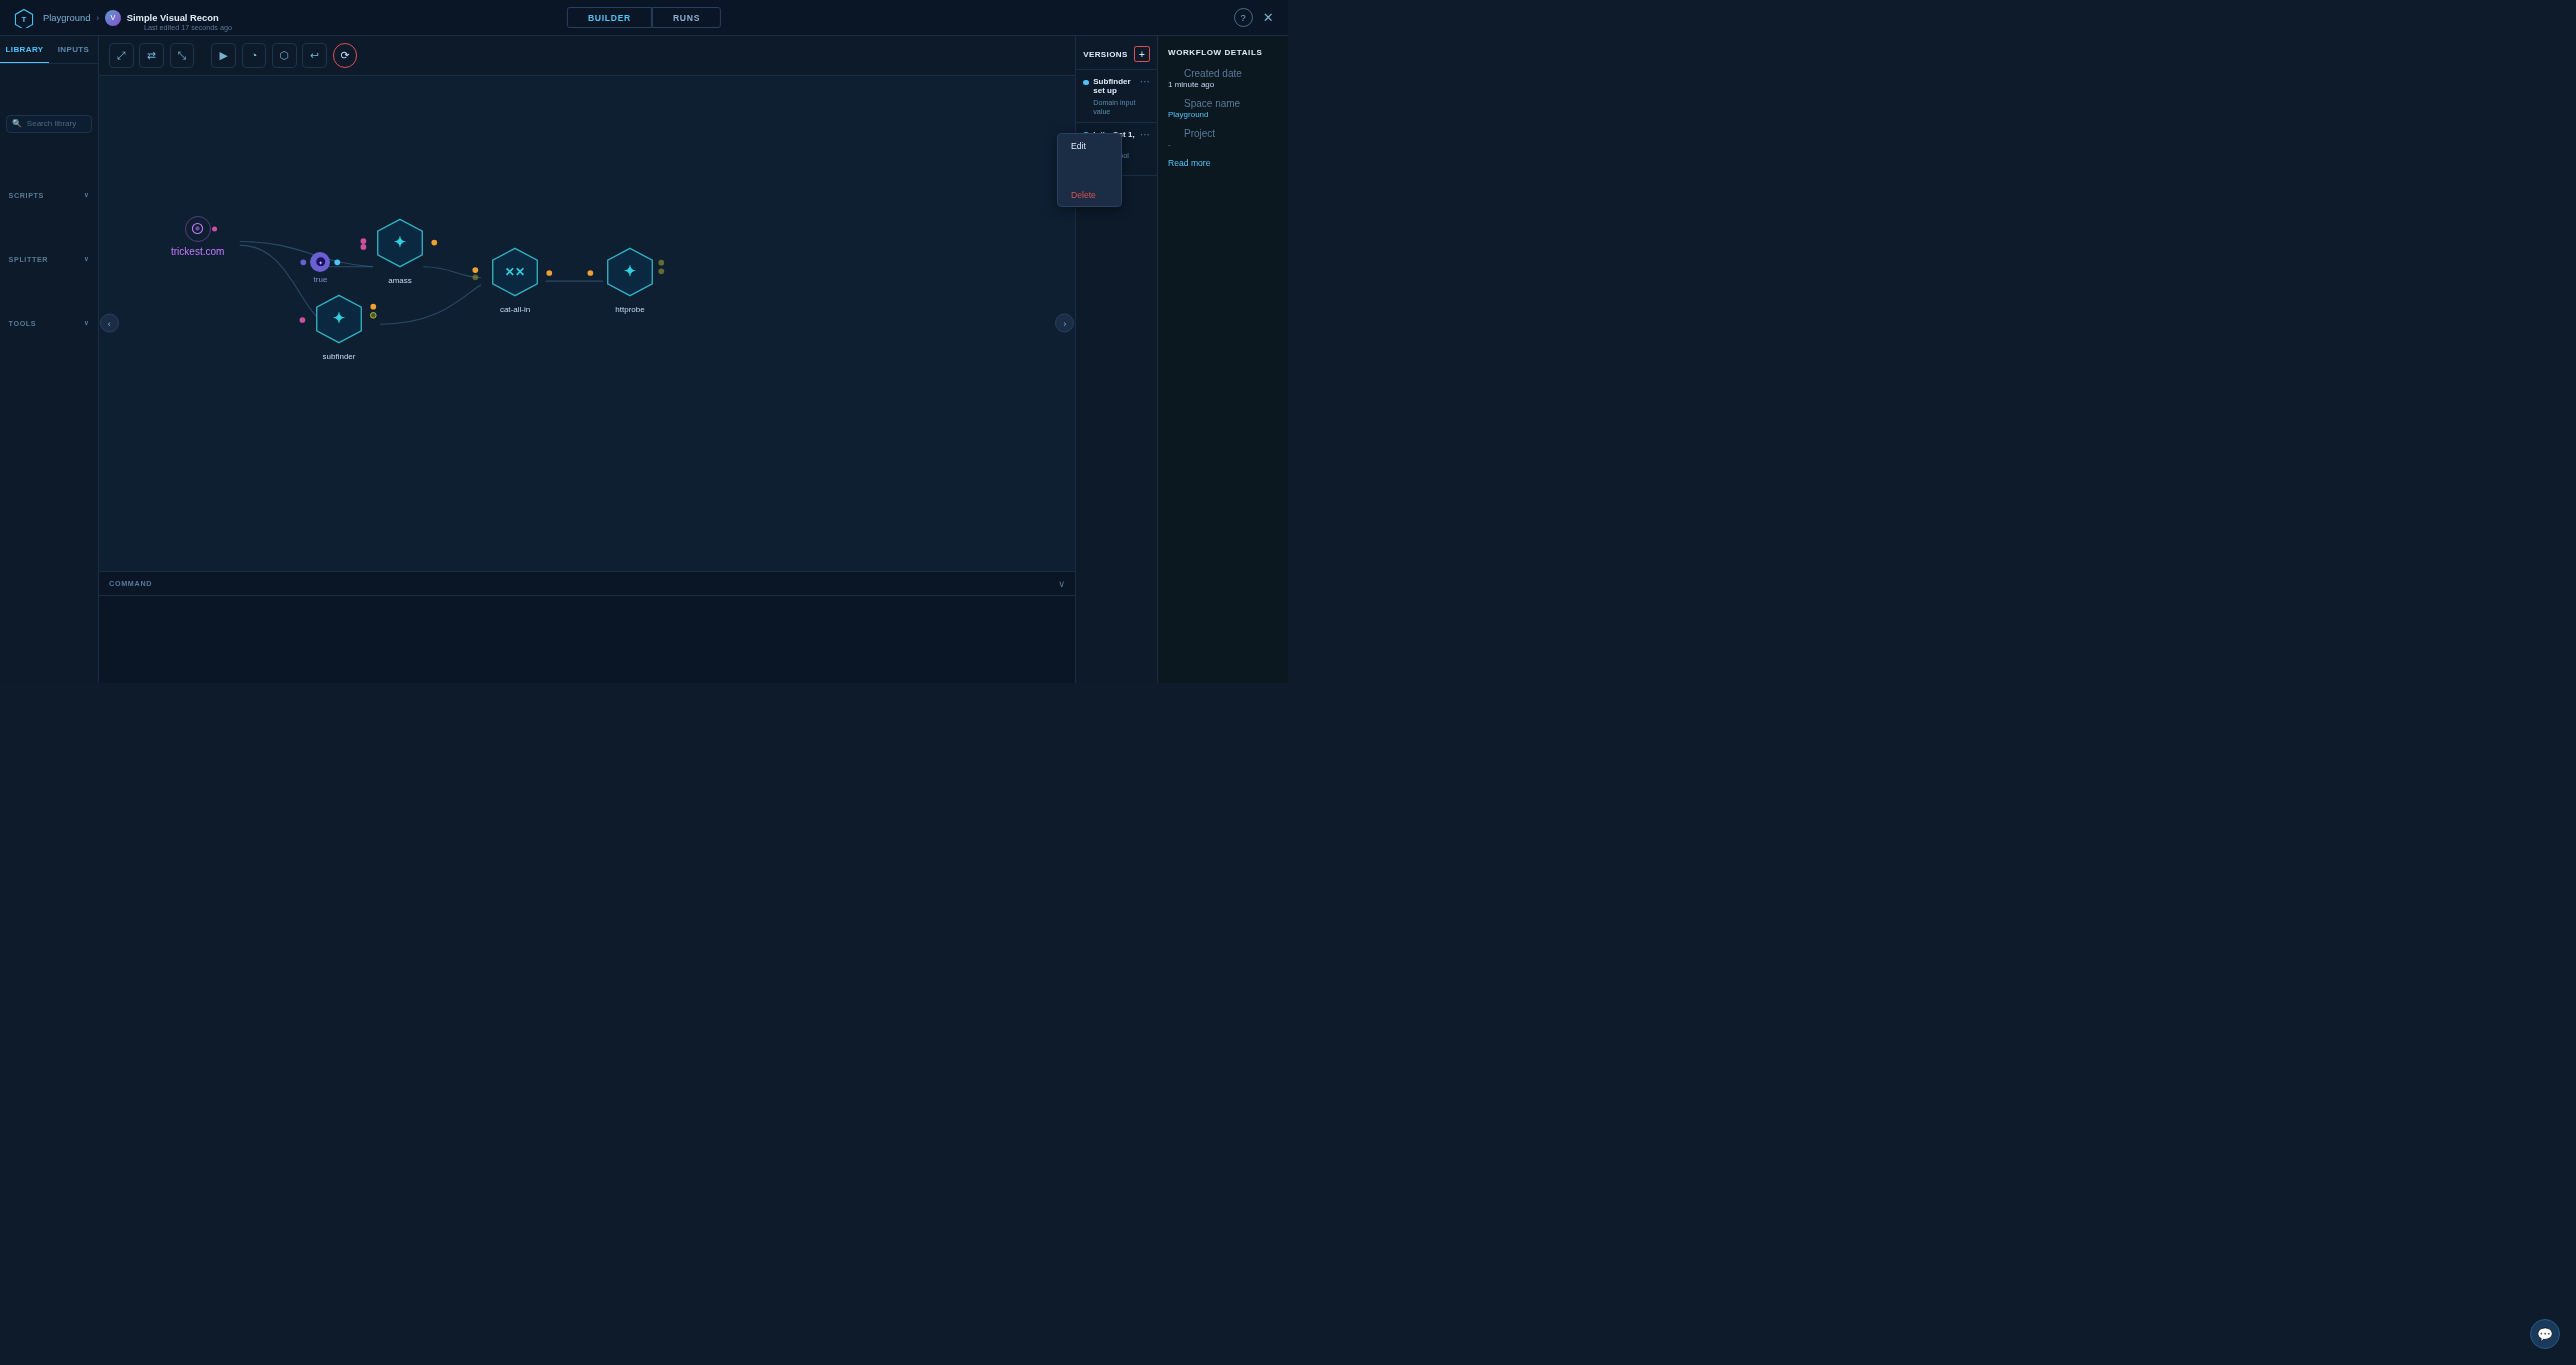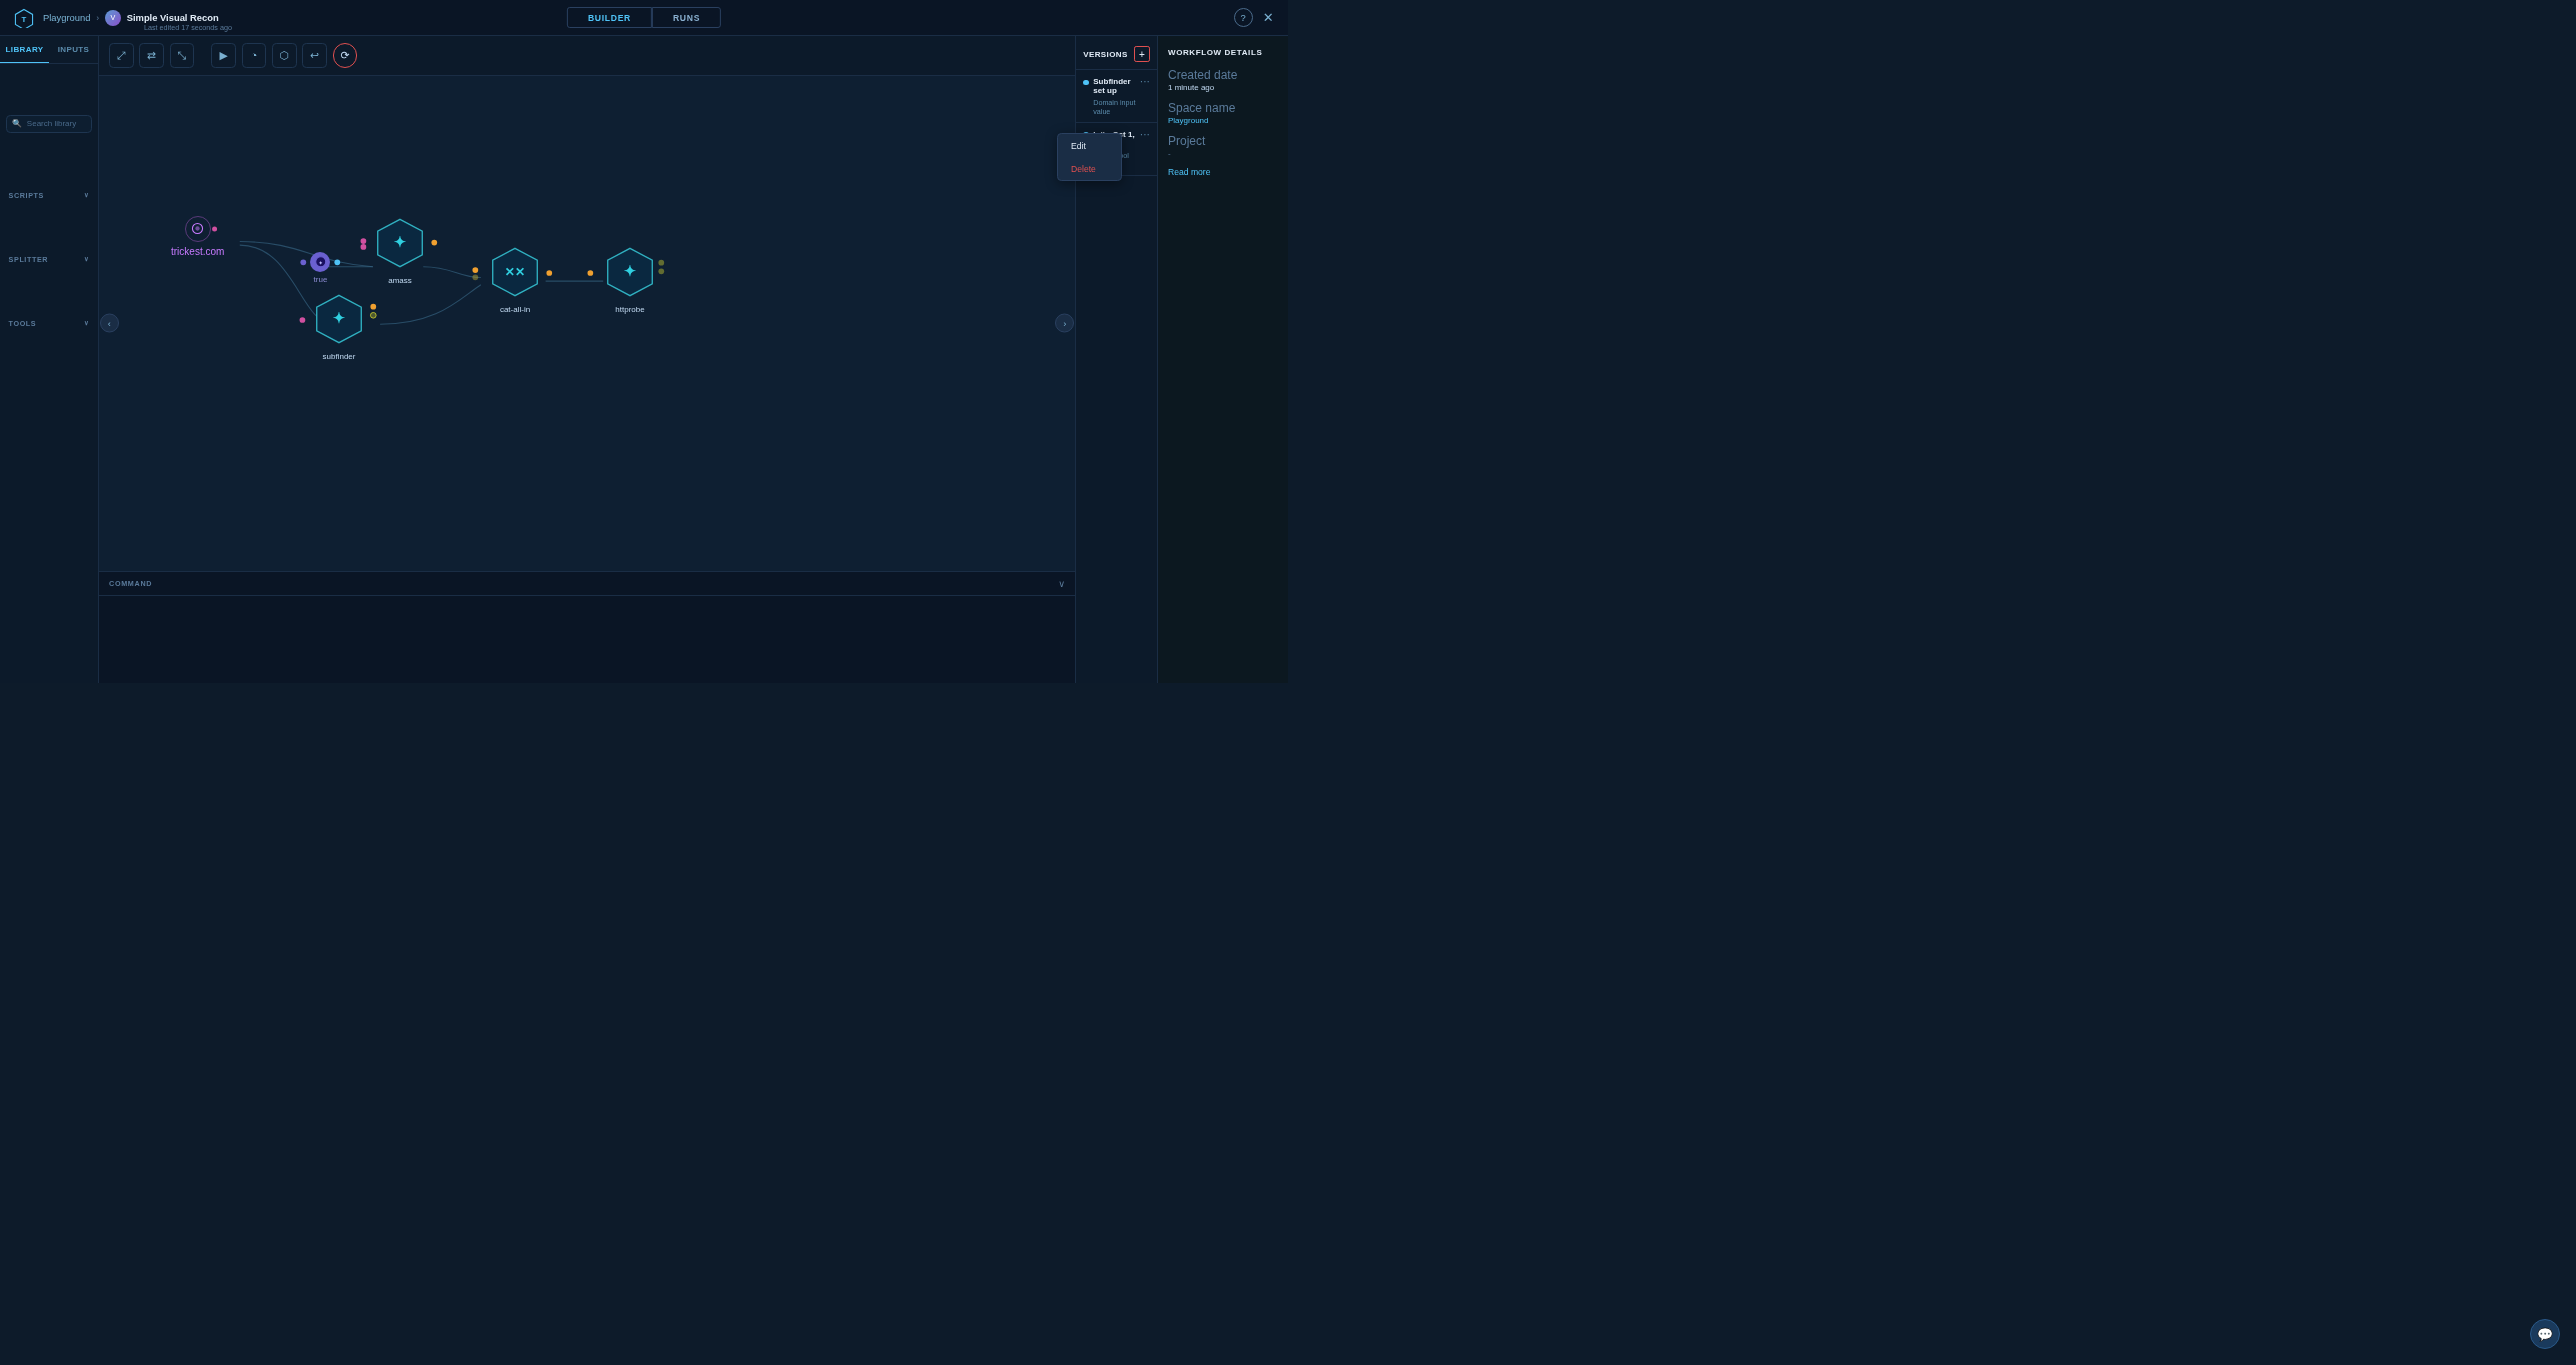--- a/index.html
+++ b/index.html
@@ -354,21 +354,21 @@
       z-index: 100;
       min-width: 65px;
       box-shadow: 0 2.9px 11.5px rgba(0,0,0,0.4);
     }
     .context-menu-item {
       padding: 6.5px 13px;
       font-size: 8.6px;
       cursor: pointer;
       color: #e0eaf5;
     }
-    .context-menu-item.danger { color: #e05050; }
+    .context-menu-item.danger { color: #e05050; margin-top: 26px; }
 
     
     .details-panel {
       width: 130px;
       background: #0c1820;
       flex-shrink: 0;
       padding: 11.5px 10px;
     }
     .details-title {
       font-size: 8px;
@@ -376,23 +376,24 @@
       letter-spacing: 0.6px;
       color: #e0eaf5;
       margin-bottom: 11.5px;
     }
     .details-row {
       display: flex;
       flex-direction: column;
       margin-bottom: 8.6px;
     }
     .details-key {
-      font-size: 12px;
+      font-size: 10px;
       color: #5a7a9a;
       margin-bottom: 1.4px;
+      margin-left: 16px;
     }
     .details-value {
       font-size: 8px;
       color: #c0d8f0;
     }
     .details-value.link {
       color: #4fc3f7;
       cursor: pointer;
     }
     .details-value.dash { color: #5a7a9a; }

